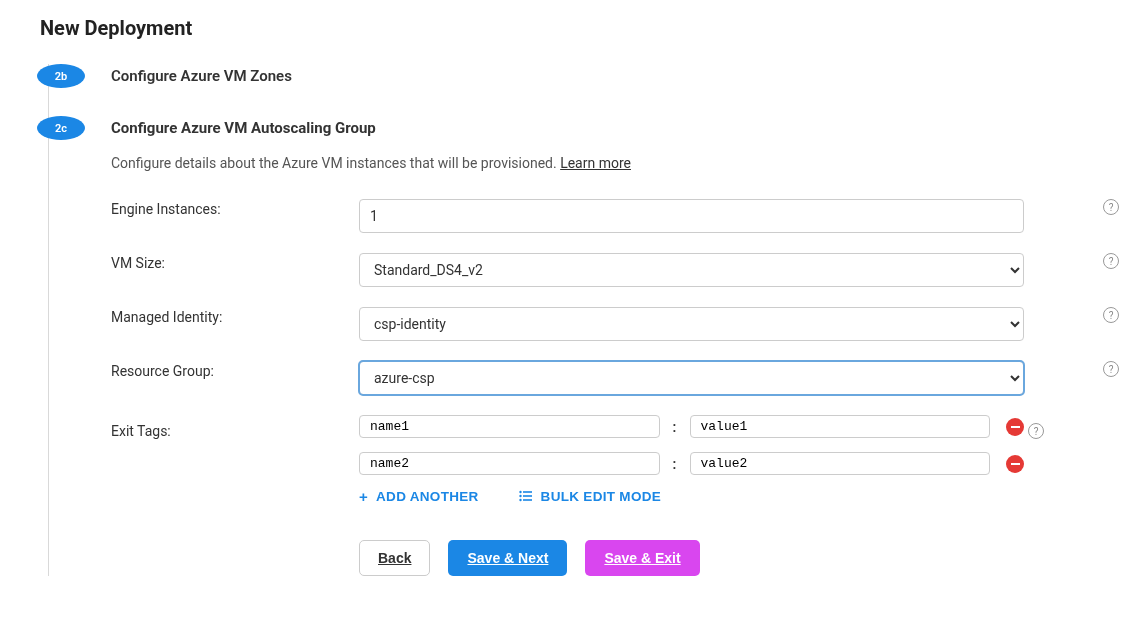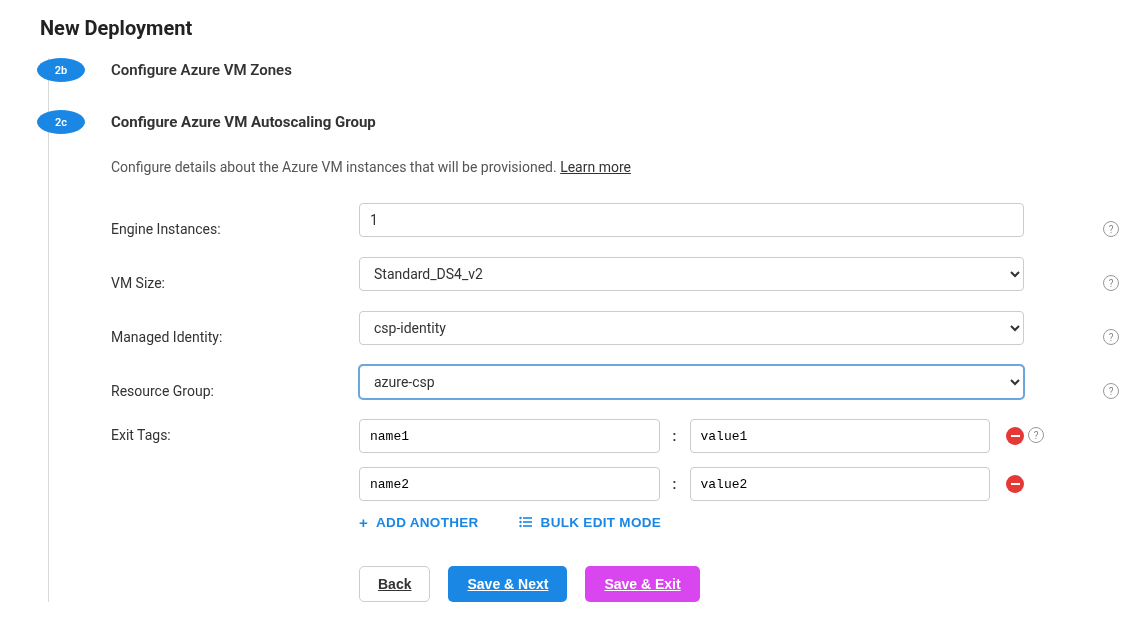--- a/index.html
+++ b/index.html
@@ -6,21 +6,21 @@
   body {
     font-family: -apple-system, BlinkMacSystemFont, "Segoe UI", Roboto, "Helvetica Neue", Arial, sans-serif;
     font-size: 14px;
     color: #222;
     background: #fff;
     padding: 16px 20px;
   }
   .page-title {
     font-size: 20px;
     font-weight: 700;
-    margin-bottom: 18px;
+    margin-bottom: 24px;
     margin-left: 20px;
   }
   .timeline-wrap {
     margin-left: 28px;
     border-left: 1px solid #d9d9d9;
     padding-left: 0;
   }
   .step {
     position: relative;
     padding-left: 62px;
@@ -44,35 +44,35 @@
   .step-title {
     font-size: 15px;
     font-weight: 600;
     line-height: 24px;
     color: #333;
   }
   .step-title.bold {
     font-weight: 700;
   }
   .step-desc {
-    margin-top: 25px;
+    margin-top: 15px;
     color: #555;
     font-size: 14px;
   }
   .step-desc a {
     color: #333;
     text-decoration: underline;
     cursor: pointer;
   }
   .form {
     margin-top: 28px;
   }
   .form-row {
     display: flex;
-    align-items: flex-end;
+    align-items: flex-start;
     margin-bottom: 18px;
     margin-top: 20px;
   }
   .form-label {
     width: 248px;
     flex: 0 0 248px;
     font-size: 14px;
     color: #333;
     padding-top: 2px;
   }
@@ -129,21 +129,21 @@
     max-width: 665px;
   }
   .tag-row {
     display: flex;
     align-items: center;
     gap: 12px;
     margin-bottom: 14px;
   }
   .tag-name, .tag-value {
     flex: 1;
-    height: 34px;
+    height: 23px;
     border: 1px solid #ccc;
     border-radius: 4px;
     padding: 0 10px;
     font-family: "SFMono-Regular", Consolas, "Liberation Mono", Menlo, monospace;
     font-size: 13px;
   }
   .tag-sep {
     width: 6px;
     text-align: center;
     color: #333;

